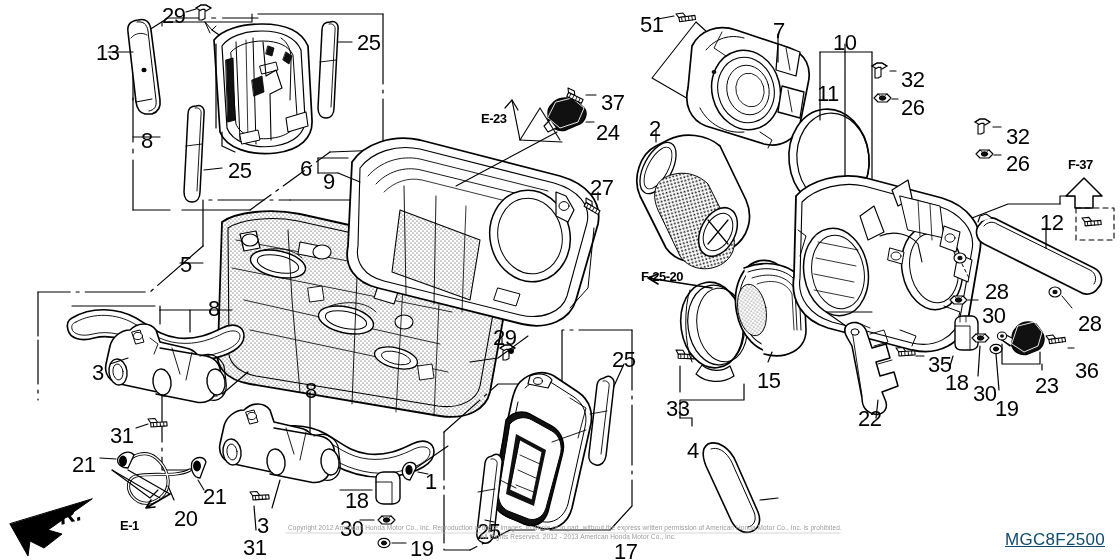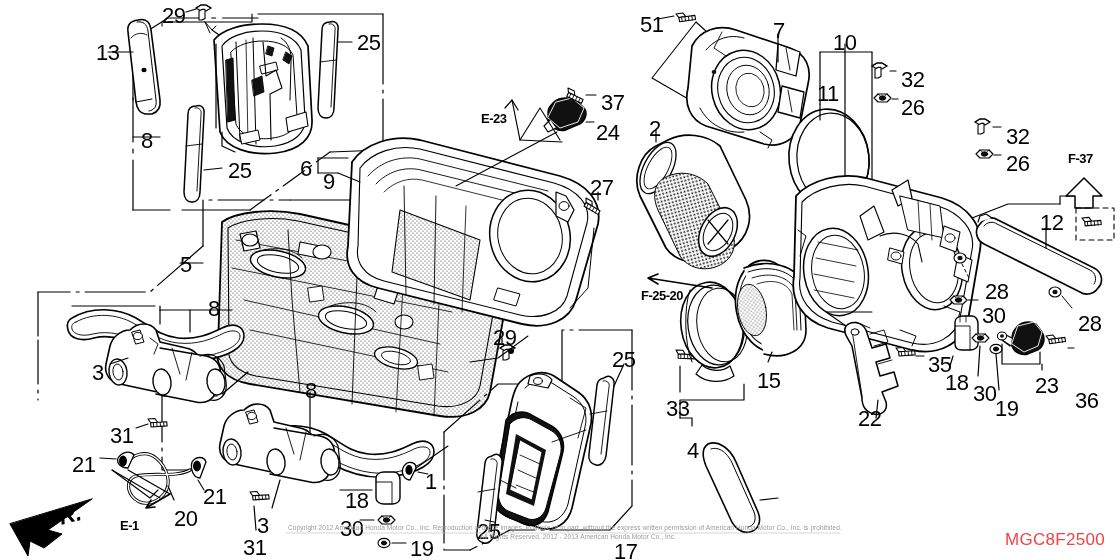--- a/index.html
+++ b/index.html
@@ -17,21 +17,21 @@
   }
   .lbl.num{font-size:22px;letter-spacing:-0.5px;}
   .ref{
     position:absolute;font-family:"Liberation Sans", sans-serif;
     font-weight:bold;font-size:13px;color:#000;white-space:nowrap;
     letter-spacing:-0.5px;
   }
   .ref.fr{font-size:22px;font-style:italic;letter-spacing:0px;}
   .code{
     position:absolute;font-family:"Liberation Sans", sans-serif;
-    font-size:17px;color:#ef4444;letter-spacing:0.3px;white-space:nowrap;
+    font-size:17px;color:#0c4a6e;letter-spacing:0.3px;white-space:nowrap;text-decoration:underline;
   }
   .wm{
     position:absolute;font-family:"Liberation Sans", sans-serif;
     font-size:6.5px;color:#9a9a9a;white-space:nowrap;letter-spacing:0.1px;
   }
 </style>
 </head>
 <body>
 
 <div id="sheet">
@@ -584,27 +584,27 @@
       <div class="lbl num" style="left: 1040px; top: 212px;">12</div>
       <div class="lbl num" style="left: 985px; top: 281px;">28</div>
       <div class="lbl num" style="left: 1078px; top: 313px;">28</div>
       <div class="lbl num" style="left: 982px; top: 305px;">30</div>
       <div class="lbl num" style="left: 928px; top: 354px;">35</div>
       <div class="lbl num" style="left: 945px; top: 372px;">18</div>
       <div class="lbl num" style="left: 973px; top: 383px;">30</div>
       <div class="lbl num" style="left: 995px; top: 398px;">19</div>
       <div class="lbl num" style="left: 858px; top: 408px;">22</div>
       <div class="lbl num" style="left: 1035px; top: 375px;">23</div>
-      <div class="lbl num" style="left: 1075px; top: 360px; margin-top: 30px;">36</div>
+      <div class="lbl num" style="left: 1075px; top: 360px;">36</div>
     </div>
 
   <div class="ref" style="left:481px;top:111px;">E-23</div>
   <div class="ref" style="left:120px;top:518px;">E-1</div>
-  <div class="ref" style="left:641px;top:269px;margin-top:19px;">F-25-20</div>
-  <div class="ref" style="left:1068px;top:151px;text-align:right;">F-37</div>
+  <div class="ref" style="left:641px;top:269px;">F-25-20</div>
+  <div class="ref" style="left:1068px;top:157px;text-align:right;">F-37</div>
 
   <div class="ref fr" style="left:46px;top:504px;transform:rotate(-14deg);">FR.</div>
 
   <div class="code" style="left:1005px;top:530px;">MGC8F2500</div>
 
   <div class="wm" style="left:288px;top:524px;">Copyright 2012 American Honda Motor Co., Inc. Reproduction of these images, in whole or in part, without the express written permission of American Honda Motor Co., Inc. is prohibited.</div>
   <div class="wm" style="left:480px;top:533px;">All Rights Reserved. 2012 - 2013 American Honda Motor Co., Inc.</div>
 
 </div>
 

